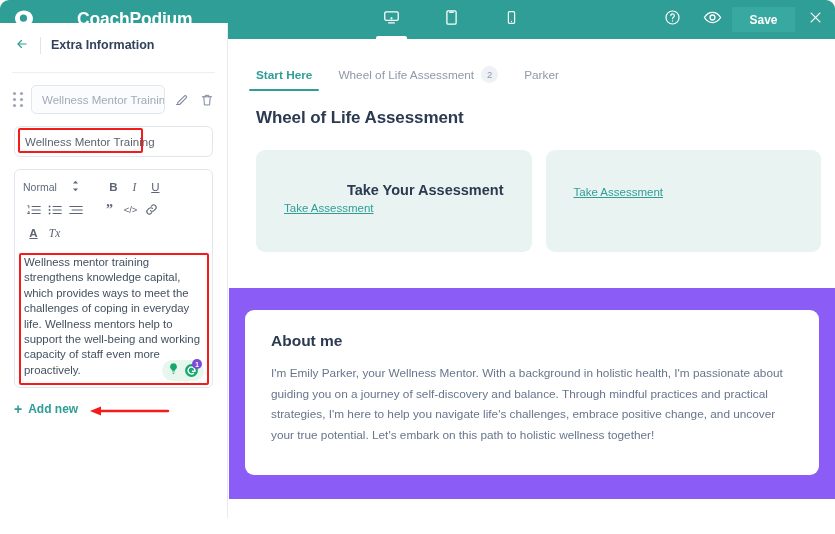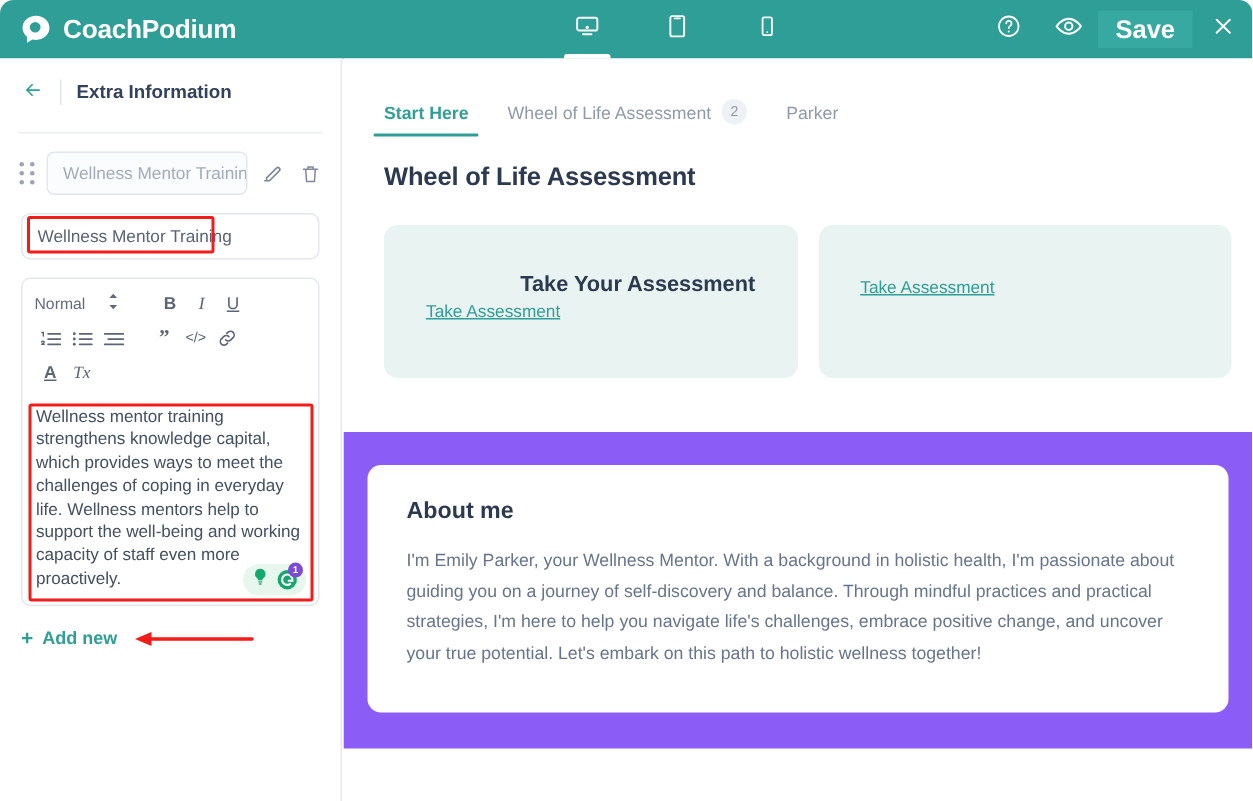--- a/index.html
+++ b/index.html
@@ -25,20 +25,21 @@
     display: flex; align-items: center;
   }
   .brand {
     display: flex; align-items: center; gap: 7px;
     padding-left: 13px; width: 250px;
   }
   .brand-logo { width: 22px; height: 22px; display: block; }
   .brand-name {
     color: #ffffff; font-size: 17.5px; font-weight: bold;
     letter-spacing: -0.2px;
+    margin-left: 35px;
   }
   .device-tabs {
     flex: 1; display: flex; align-items: center;
     justify-content: center; gap: 21px; height: 39px;
   }
   .device-tab {
     width: 39px; height: 39px;
     display: flex; align-items: center; justify-content: center;
     position: relative; cursor: pointer;
   }
@@ -47,33 +48,33 @@
     height: 3px; background: #ffffff; border-radius: 2px 2px 0 0;
   }
   .topbar-right { display: flex; align-items: center; height: 39px; }
   .icon-btn {
     width: 40px; height: 39px;
     display: flex; align-items: center; justify-content: center;
     cursor: pointer;
   }
   .save-btn {
     width: 63px; height: 25px; background: #38a9a1;
-    color: #ffffff; font-size: 17px; font-weight: bold;
+    color: #ffffff; font-size: 12px; font-weight: bold;
     display: flex; align-items: center; justify-content: center;
     cursor: pointer;
   }
   .close-btn {
     width: 40px; height: 39px;
     display: flex; align-items: center; justify-content: center;
     cursor: pointer;
   }
 
   
   .sidebar {
-    position: absolute; top: 39px; left: 0;
+    position: absolute; top: 23px; left: 0;
     width: 228px; height: 495px;
     background: #ffffff;
     border-right: 1px solid #e6e9ef;
   }
   .side-head {
     height: 34px; display: flex; align-items: center;
     gap: 10px; padding: 0 14px; margin-top: 5px;
   }
   .back-arrow { color: #2f9e96; font-size: 17px; line-height: 1; cursor: pointer; }
   .side-divider-v { width: 1px; height: 17px; background: #dfe3ea; }

